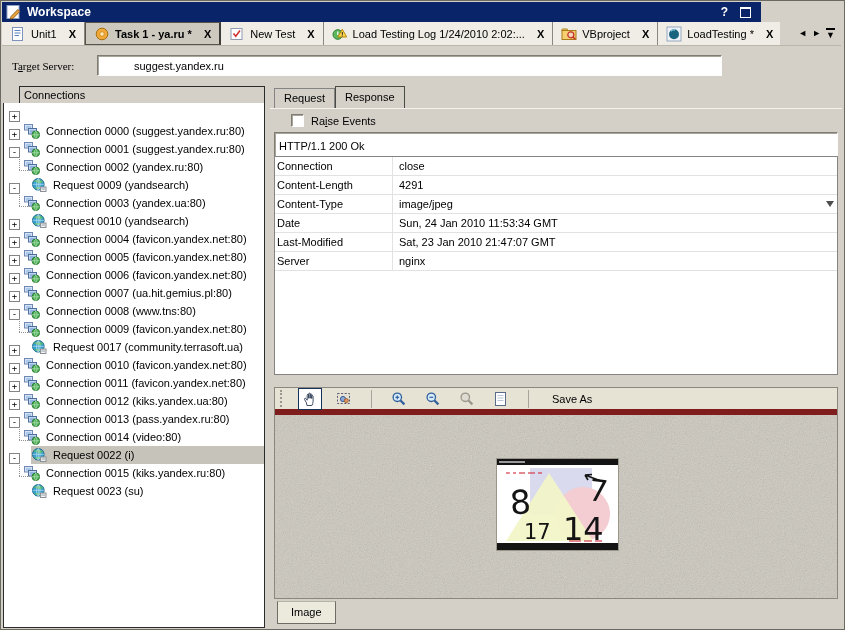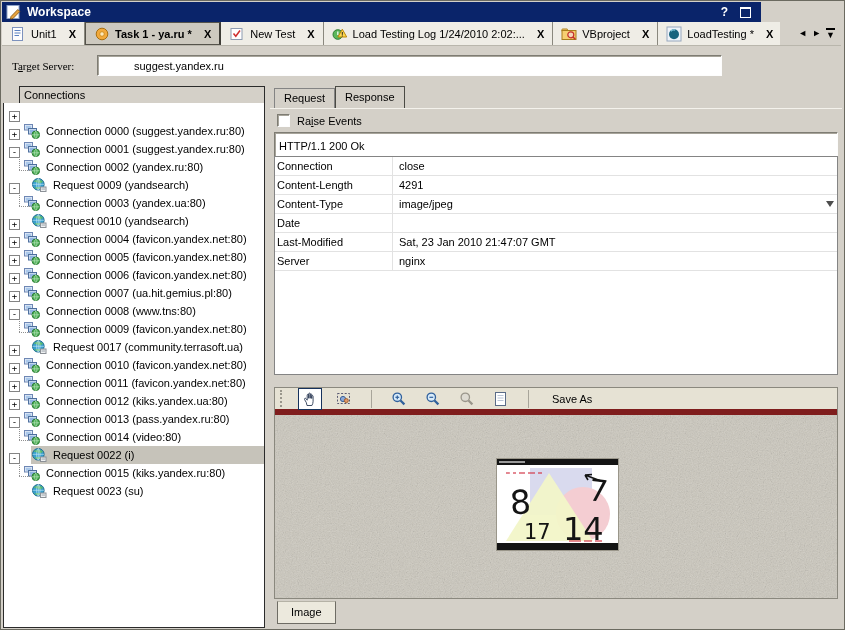--- a/index.html
+++ b/index.html
@@ -51,21 +51,21 @@
   .row-body .icn{margin-right:4px;}
   .tree-row.selected .row-body{background:#c6c3ba;}
   .tlabel{padding:0 2px;white-space:nowrap;overflow:hidden;}
   
   .rtabs{position:absolute;left:274px;top:87px;display:flex;align-items:flex-end;height:21px;}
   .rtab{height:19px;line-height:19px;padding:0 9px;background:#D4D0C8;
     border:1px solid #848484;border-bottom:none;cursor:default;}
   .rtab.active{height:21px;line-height:21px;border:1px solid #4a4a44;border-bottom:none;position:relative;z-index:2;}
   .page{position:absolute;left:270px;top:108px;width:572px;height:520px;background:#D4D0C8;
     border-top:1px solid #f4f2ec;}
-  .chkrow{position:absolute;left:7px;top:5px;display:flex;align-items:center;gap:7px;}
+  .chkrow{position:absolute;left:21px;top:5px;display:flex;align-items:center;gap:7px;}
   .checkbox{width:13px;height:13px;background:#fff;border:1px solid;
     border-color:#7e7c73 #fdfdfd #fdfdfd #7e7c73;box-shadow:inset 1px 1px 0 #a7a49a;box-sizing:border-box;}
   .statusline{position:absolute;left:4px;top:23px;width:564px;height:28px;}
   .grid{position:absolute;left:4px;top:47px;width:564px;height:219px;background:#fff;
     border:1px solid #848484;box-sizing:border-box;overflow:hidden;}
   .grow{display:flex;height:18px;border-bottom:1px solid #e2e2e2;position:relative;}
   .gname{width:118px;padding-left:2px;border-right:1px solid #e2e2e2;line-height:18px;box-sizing:border-box;}
   .gval{flex:1;padding-left:6px;line-height:18px;}
   .garrow{position:absolute;right:3px;top:6px;width:0;height:0;
     border:4px solid transparent;border-top:6px solid #4d4d4d;}
@@ -557,20 +557,21 @@
           <span class="gname">Content-Length</span>
           <span class="gval">4291</span>
         </div>
         <div class="grow">
           <span class="gname">Content-Type</span>
           <span class="gval">image/jpeg</span>
           <span class="garrow"></span>
         </div>
         <div class="grow">
           <span class="gname">Date</span>
+          <span class="gval">Sun, 24 Jan 2010 11:53:34 GMT</span>
         </div>
         <div class="grow">
           <span class="gname">Last-Modified</span>
           <span class="gval">Sat, 23 Jan 2010 21:47:07 GMT</span>
         </div>
         <div class="grow">
           <span class="gname">Server</span>
           <span class="gval">nginx</span>
         </div>
       </div>

